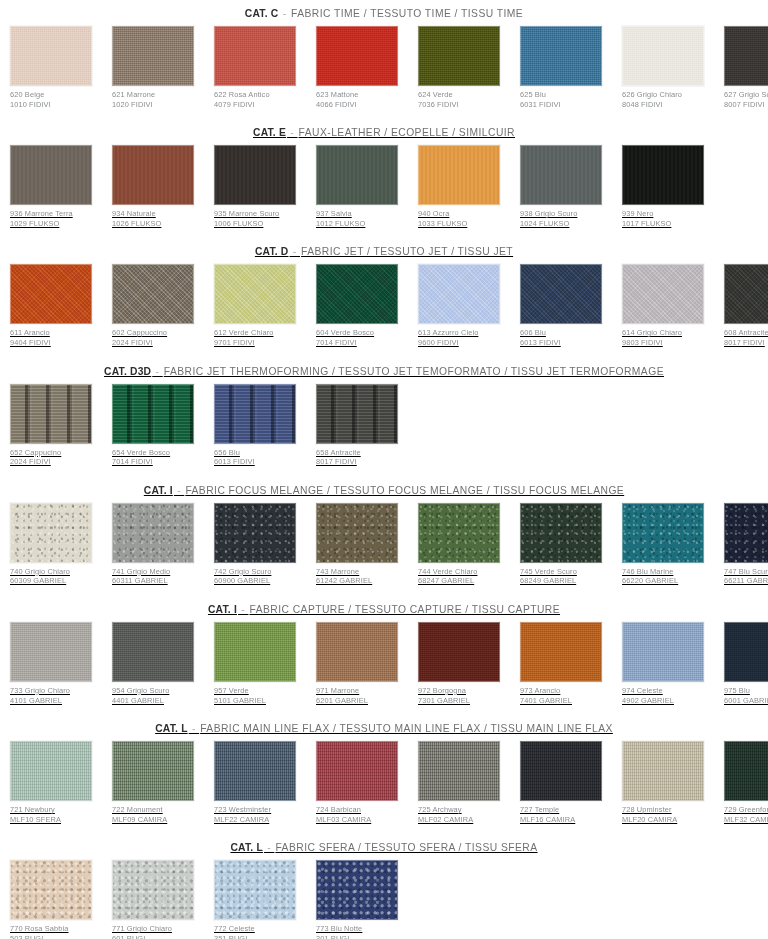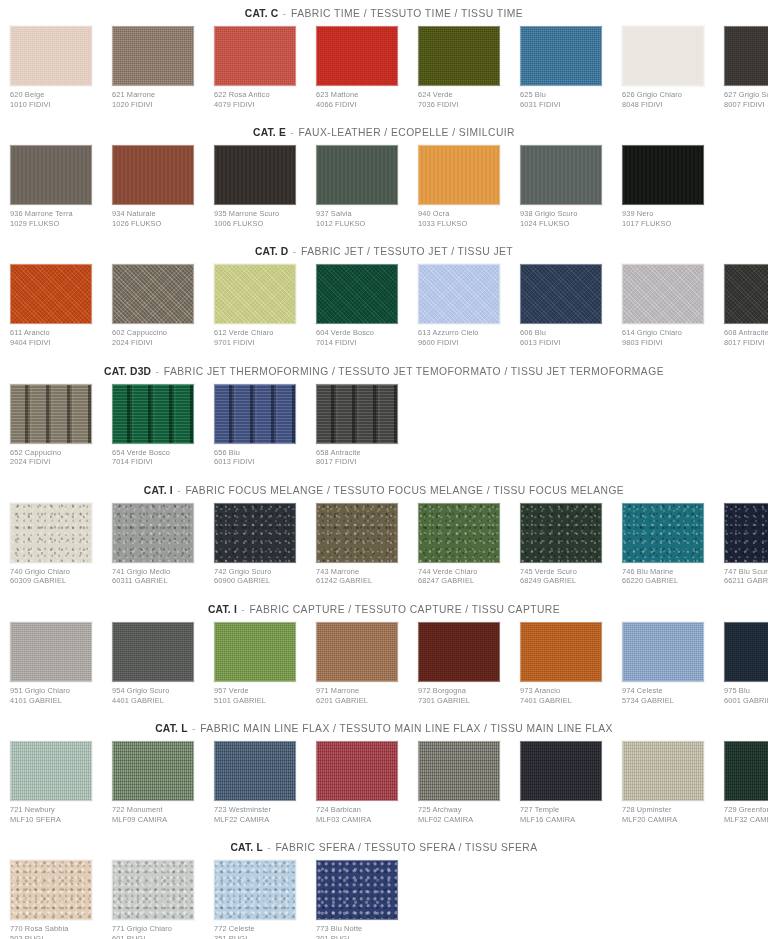--- a/index.html
+++ b/index.html
@@ -138,21 +138,21 @@
   .swatch-name, .swatch-code {
     font-size: 7.4px;
     color: #8b8d8f;
     letter-spacing: 0.12px;
     white-space: nowrap;
     display: block;
   }
   .swatch-code { color: #8b8d8f; }
 
   
-  .section + .section { margin-top: 14px; }
+  .section + .section { margin-top: 14px; text-decoration: underline; }
 </style>
 </head>
 <body>
 
 <div id="page">
 
 <div class="section">
       <div class="section-header"><span class="cat">CAT. C</span><span class="dash"> - </span><span class="title">FABRIC TIME / TESSUTO TIME / TISSU TIME</span></div>
       <div class="swatch-row">
         <div class="swatch-cell">
@@ -421,21 +421,21 @@
           </div>
         </div>
       </div>
     </div>
     <div class="section">
       <div class="section-header"><span class="cat">CAT. I</span><span class="dash"> - </span><span class="title">FABRIC CAPTURE / TESSUTO CAPTURE / TISSU CAPTURE</span></div>
       <div class="swatch-row">
         <div class="swatch-cell">
           <div class="swatch-chip tex-weave" title="951 Grigio Chiaro 4101 GABRIEL" style="background-color: rgb(169, 166, 161);"></div>
           <div class="swatch-labels">
-            <span class="swatch-name">951 Grigio Chiaro</span>
+            <span class="swatch-name">733 Grigio Chiaro</span>
             <span class="swatch-code">4101 GABRIEL</span>
           </div>
         </div>
         <div class="swatch-cell">
           <div class="swatch-chip tex-weave" title="954 Grigio Scuro 4401 GABRIEL" style="background-color: rgb(88, 90, 88);"></div>
           <div class="swatch-labels">
             <span class="swatch-name">954 Grigio Scuro</span>
             <span class="swatch-code">4401 GABRIEL</span>
           </div>
         </div>
@@ -464,21 +464,21 @@
           <div class="swatch-chip tex-weave" title="973 Arancio 7401 GABRIEL" style="background-color: rgb(179, 95, 35);"></div>
           <div class="swatch-labels">
             <span class="swatch-name">973 Arancio</span>
             <span class="swatch-code">7401 GABRIEL</span>
           </div>
         </div>
         <div class="swatch-cell">
           <div class="swatch-chip tex-weave" title="974 Celeste 4902 GABRIEL" style="background-color: rgb(139, 163, 196);"></div>
           <div class="swatch-labels">
             <span class="swatch-name">974 Celeste</span>
-            <span class="swatch-code">5734 GABRIEL</span>
+            <span class="swatch-code">4902 GABRIEL</span>
           </div>
         </div>
         <div class="swatch-cell">
           <div class="swatch-chip tex-weave" title="975 Blu 6001 GABRIEL" style="background-color: rgb(31, 42, 55);"></div>
           <div class="swatch-labels">
             <span class="swatch-name">975 Blu</span>
             <span class="swatch-code">6001 GABRIEL</span>
           </div>
         </div>
       </div>

